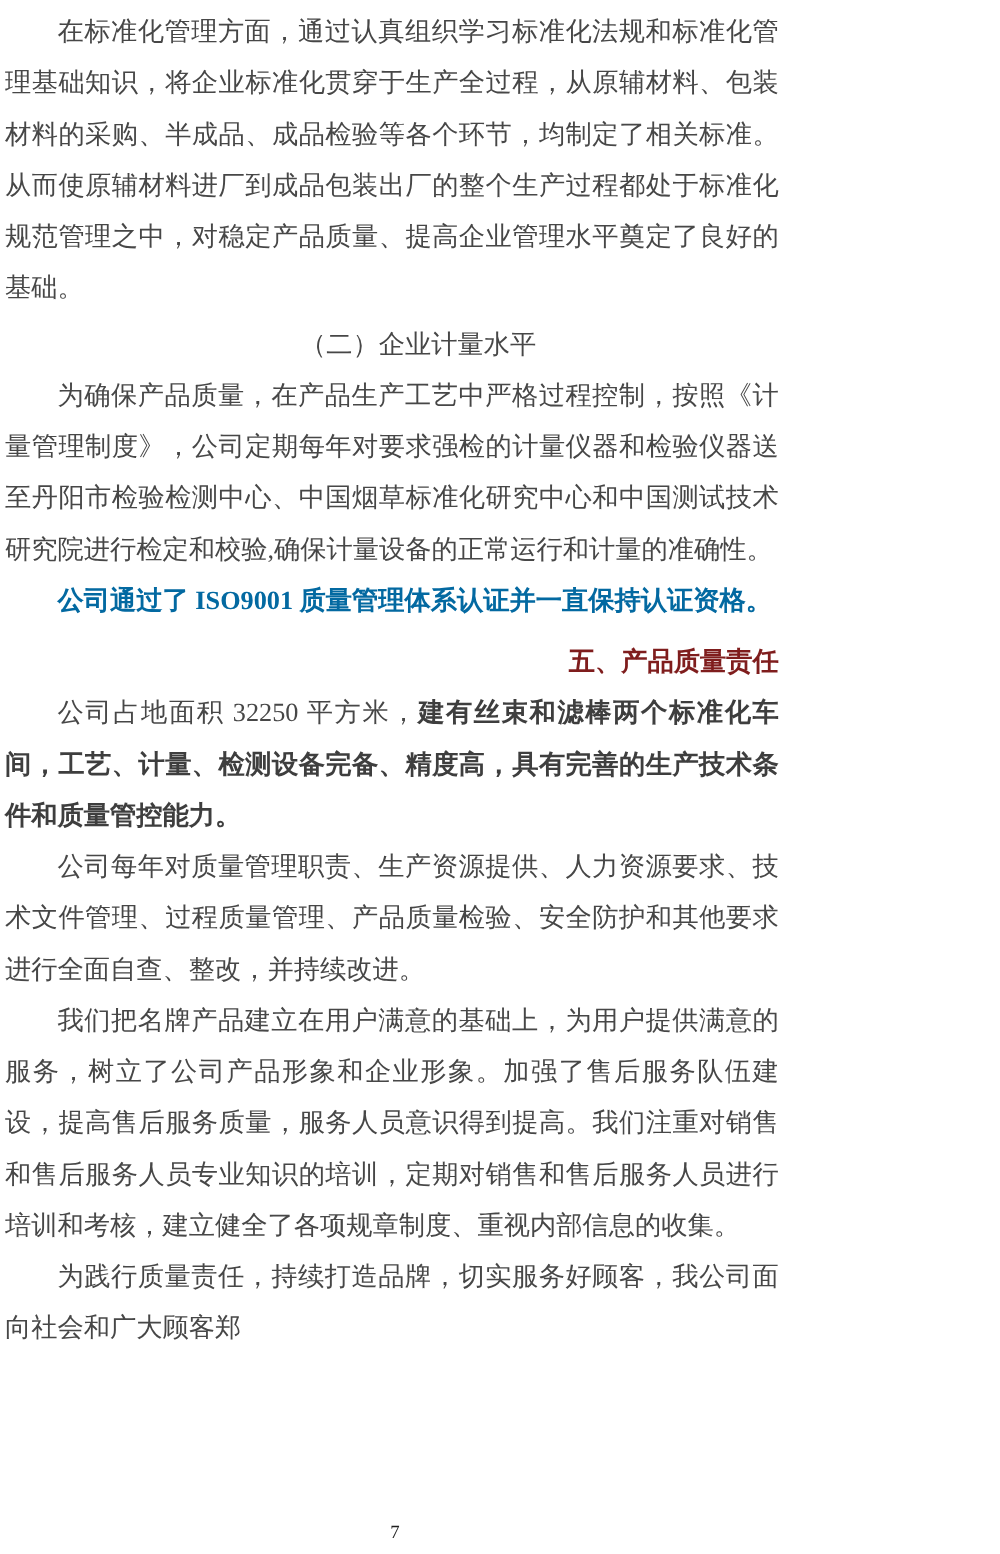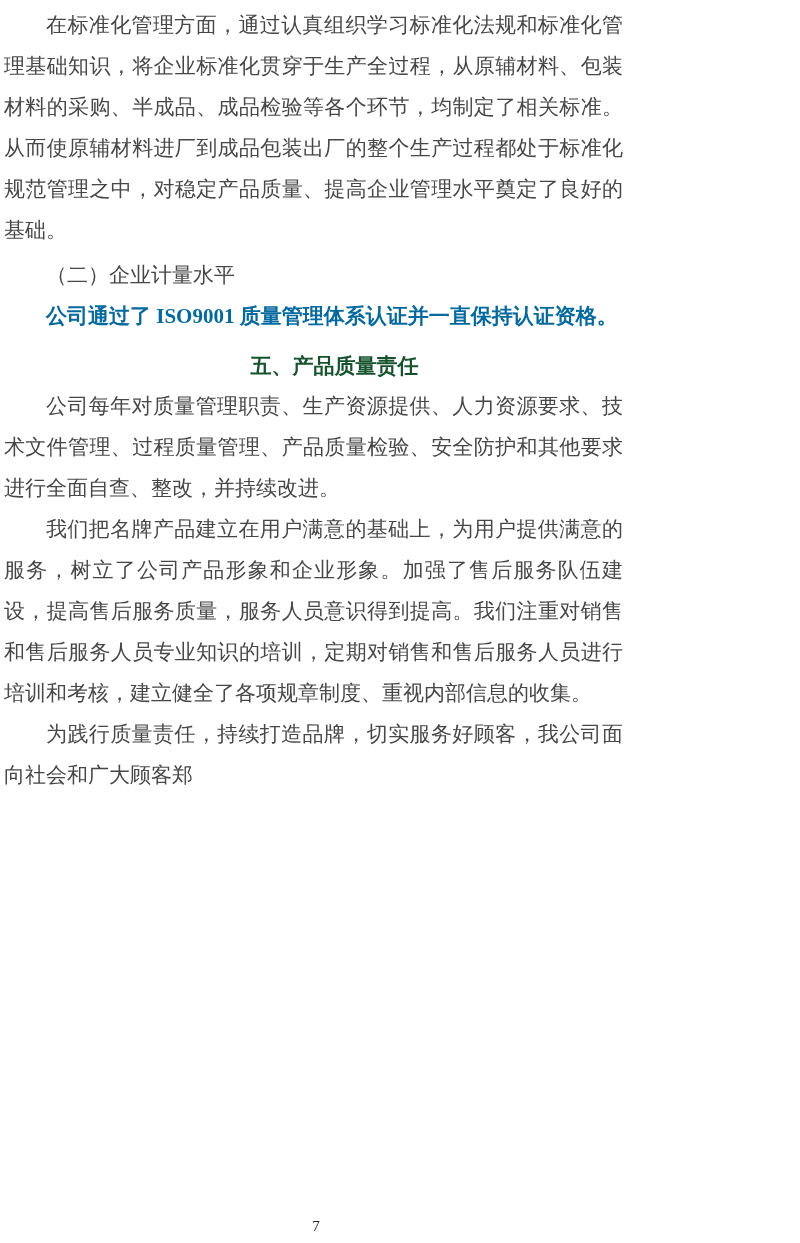--- a/index.html
+++ b/index.html
@@ -21,28 +21,28 @@
   }
   .doc p {
     margin: 0;
     line-height: 41px;
     text-align: justify;
     text-indent: 2em;
     word-break: break-all;
   }
   .doc p.subheading {
     margin-top: 4px;
-    text-align: left;
+    text-align: center;
   }
   .doc p.heading-major {
     margin-top: 8px;
     font-family: "Liberation Sans", "DejaVu Sans", sans-serif;
     font-weight: bold;
-    color: #14532d;
-    text-align: center;
+    color: #7f1d1d;
+    text-align: right;
   }
   .doc p.bold-para {
     font-weight: bold;
     color: #0369a1;
   }
   .doc .bold-run {
     font-weight: bold;
     color: #3e3e3e;
   }
   .page-footer {
@@ -60,29 +60,33 @@
 </head>
 <body>
 
 <div class="page">
   <div class="doc">
 
     <p>在标准化管理方面，通过认真组织学习标准化法规和标准化管理基础知识，将企业标准化贯穿于生产全过程，从原辅材料、包装材料的采购、半成品、成品检验等各个环节，均制定了相关标准。从而使原辅材料进厂到成品包装出厂的整个生产过程都处于标准化规范管理之中，对稳定产品质量、提高企业管理水平奠定了良好的基础。</p>
 
     <p class="subheading">（二）企业计量水平</p>
 
+    <p>为确保产品质量，在产品生产工艺中严格过程控制，按照《计量管理制度》，公司定期每年对要求强检的计量仪器和检验仪器送至丹阳市检验检测中心、中国烟草标准化研究中心和中国测试技术研究院进行检定和校验,确保计量设备的正常运行和计量的准确性。</p>
 
 
     <p class="bold-para">公司通过了 ISO9001 质量管理体系认证并一直保持认证资格。</p>
 
 
 
     <p class="heading-major">五、产品质量责任</p>
 
 
+    <p>
+      <span>公司占地面积 32250 平方米，</span><span class="bold-run">建有丝束和滤棒两个标准化车间，工艺、计量、检测设备完备、精度高，具有完善的生产技术条件和质量管控能力。</span>
+    </p>
 
     <p>公司每年对质量管理职责、生产资源提供、人力资源要求、技术文件管理、过程质量管理、产品质量检验、安全防护和其他要求进行全面自查、整改，并持续改进。</p>
 
     <p>我们把名牌产品建立在用户满意的基础上，为用户提供满意的服务，树立了公司产品形象和企业形象。加强了售后服务队伍建设，提高售后服务质量，服务人员意识得到提高。我们注重对销售和售后服务人员专业知识的培训，定期对销售和售后服务人员进行培训和考核，建立健全了各项规章制度、重视内部信息的收集。</p>
 
     <p>为践行质量责任，持续打造品牌，切实服务好顾客，我公司面向社会和广大顾客郑</p>
 
   </div>
 
   <div class="page-footer">7</div>

